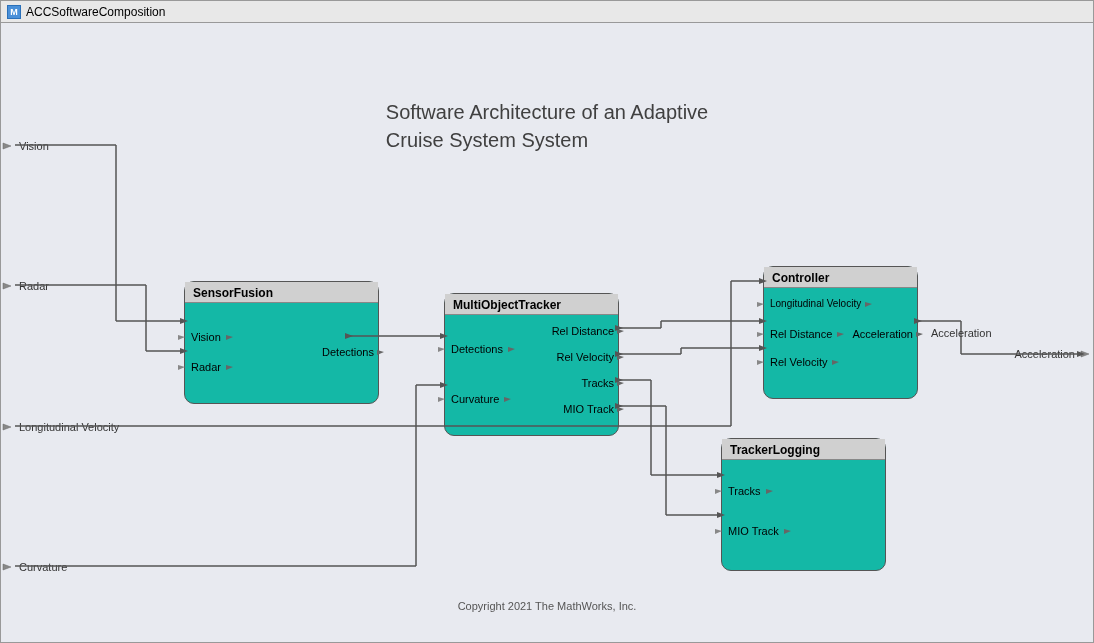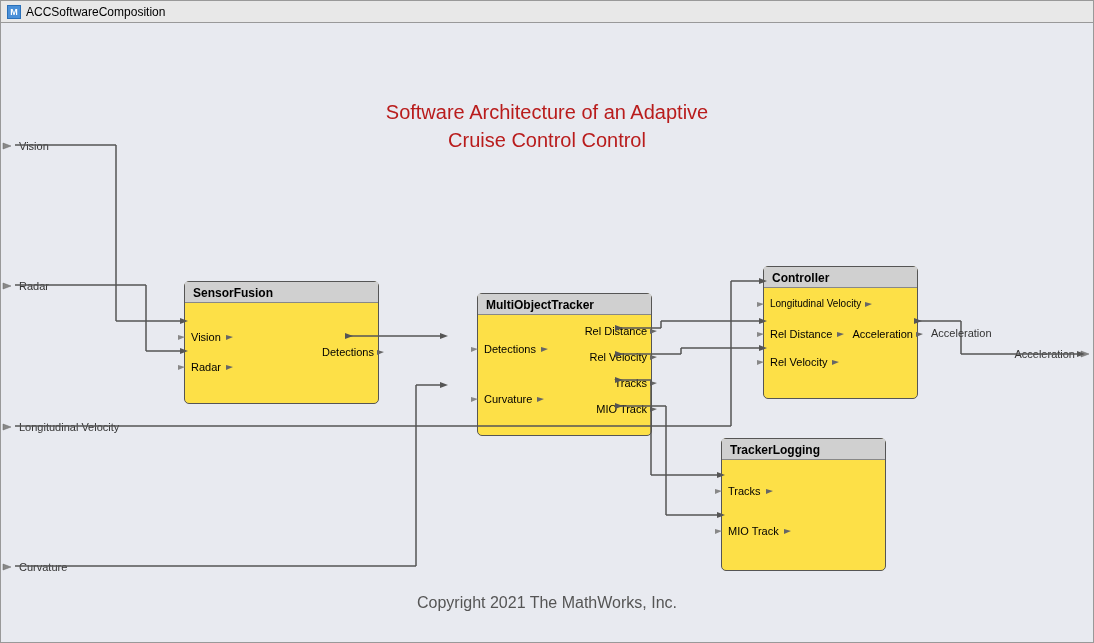--- a/index.html
+++ b/index.html
@@ -50,41 +50,41 @@
       flex: 1;
       position: relative;
       background: #e8eaf0;
       overflow: hidden;
     }
     .diagram-title {
       position: absolute;
       top: 75px;
       left: 50%;
       transform: translateX(-50%);
-      text-align: center;
+      text-align: left;
       font-size: 20px;
-      color: #b91c1c;
+      color: #404040;
       line-height: 1.4;
       white-space: nowrap;
     }
     
     .left-port {
       position: absolute;
       display: flex;
       align-items: center;
       gap: 4px;
       font-size: 11px;
       color: #333;
     }
     
     .block {
       position: absolute;
-      background: #fde047;
+      background: #14b8a6;
       border: 1.5px solid #555;
-      border-radius: 5px;
+      border-radius: 10px;
     }
     .block-title {
       font-size: 12px;
       font-weight: bold;
       color: #000;
       padding: 4px 8px 2px 8px;
       border-bottom: 1px solid #888;
       background: #d0d0d0;
     }
     .block-body {
@@ -98,21 +98,21 @@
       left: 0;
       width: 100%;
       height: 100%;
       pointer-events: none;
     }
     .copyright {
       position: absolute;
       bottom: 30px;
       left: 50%;
       transform: translateX(-50%);
-      font-size: 16px;
+      font-size: 11px;
       color: #555;
       white-space: nowrap;
     }
     
     .right-port {
       position: absolute;
       display: flex;
       align-items: center;
       gap: 4px;
       font-size: 11px;
@@ -124,21 +124,21 @@
 
 <div class="window">
   <div class="title-bar">
     <div class="title-bar-icon">M</div>
     <span class="title-bar-text">ACCSoftwareComposition</span>
   </div>
   <div class="canvas">
 
     <div class="diagram-title">
       <div>Software Architecture of an Adaptive</div>
-      <div>Cruise Control Control</div>
+      <div>Cruise System System</div>
     </div>
 
     <div class="left-port" style="left:0; top:116px;">
       <svg width="14" height="14" viewBox="0 0 14 14">
         <polygon points="2,4 10,7 2,10" fill="#888" stroke="#666" stroke-width="0.5"></polygon>
       </svg>
       <span>Vision</span>
     </div>
 
     <div class="left-port" style="left:0; top:256px;">
@@ -194,21 +194,21 @@
 
         <div style="position:absolute; right:-8px; top:43px; display:flex; align-items:center; gap:2px; font-size:11px;">
           <span>Detections</span>
           <svg width="10" height="10" viewBox="0 0 10 10">
               <polygon points="1,3 8,5 1,8" fill="#666"></polygon>
             </svg>
         </div>
       </div>
     </div>
 
-    <div class="block" style="left:443px; top:270px; width:175px;margin-left:33px;">
+    <div class="block" style="left:443px; top:270px; width:175px;">
       <div class="block-title">MultiObjectTracker</div>
       <div class="block-body" style="height:120px; position:relative;">
 
         <div style="position:absolute; left:-8px; top:28px; display:flex; align-items:center; gap:2px; font-size:11px;">
           <svg width="10" height="10" viewBox="0 0 10 10">
               <polygon points="1,3 8,5 1,8" fill="#888"></polygon>
             </svg>
           <span style="margin-left:2px;">Detections</span>
           <svg width="10" height="10" viewBox="0 0 10 10" style="margin-left:2px;">
               <polygon points="1,3 8,5 1,8" fill="#666"></polygon>

